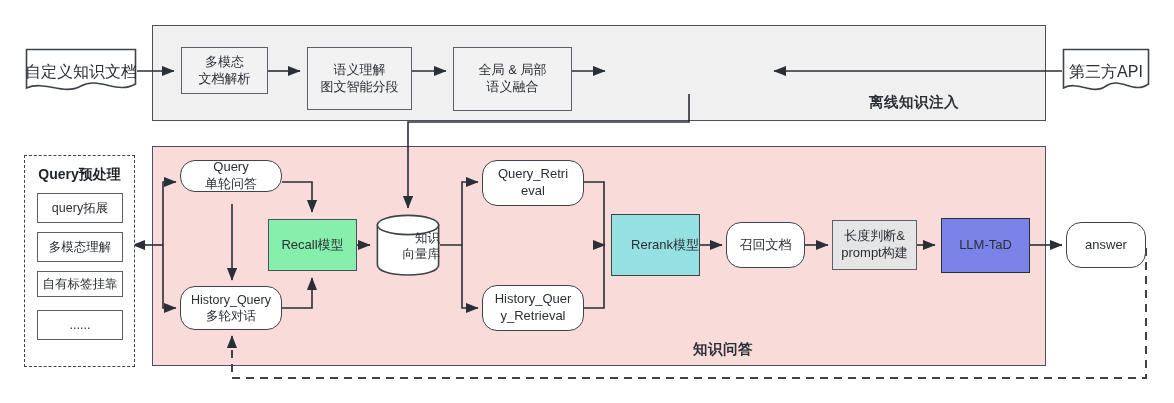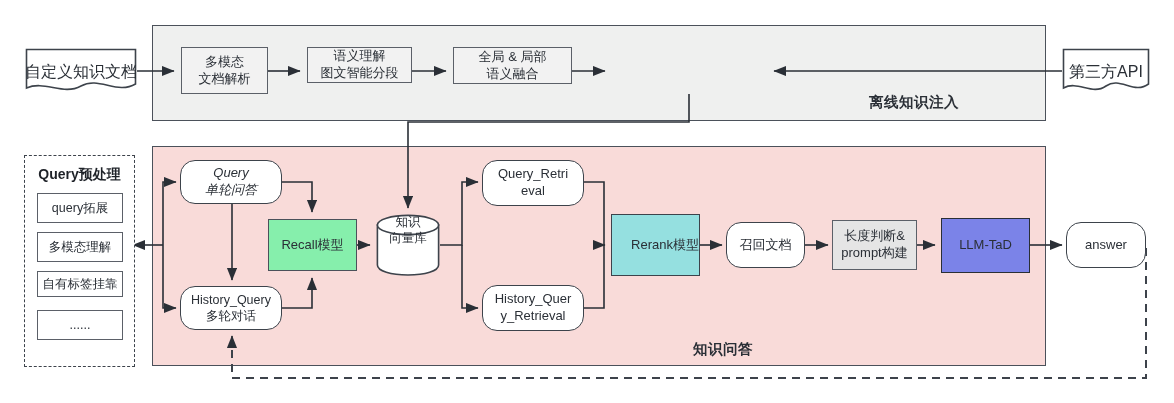--- a/index.html
+++ b/index.html
@@ -95,22 +95,22 @@
     text-align:center;
   }
   .doc-shape svg{position:absolute;left:0;top:0;}
   .cyl{
     position:absolute;
   }
   .cyl svg{position:absolute;left:0;top:0;}
   .cyl span{
     position:absolute;
     left:0;right:0;
-    top:1px;
-    text-align:center;
+    top:17px;
+    text-align:right;
     font-size:12.5px;
     color:#2a2f36;
     line-height:1.25;
     white-space:pre-line;
     z-index:3;
   }
 </style>
 </head>
 <body>
 
@@ -178,26 +178,26 @@
       <path d="M1.5,1.5 H110.5 V36 C92,47 74,28 56,38 C38,48 20,32 1.5,40 Z" fill="#ffffff" stroke="#3d434b" stroke-width="1.6"></path>
     </svg>
     <span style="margin-top:14px;">自定义知识文档</span>
   </div>
 
   <div class="node rect on-gray" style="left:181px;top:47px;width:87px;height:47px;">
     <span>多模态
 文档解析</span>
   </div>
 
-  <div class="node rect on-gray" style="left:307px;top:47px;width:105px;height:36px;">
+  <div class="node rect on-gray" style="left:307px;top:47px;width:105px;height:63px;">
     <span>语义理解
 图文智能分段</span>
   </div>
 
-  <div class="node rect on-gray" style="left:453px;top:47px;width:119px;height:37px;">
+  <div class="node rect on-gray" style="left:453px;top:47px;width:119px;height:64px;">
     <span>全局 &amp; 局部
 语义融合</span>
   </div>
 
 
   <div class="doc-shape" style="left:1062px;top:48px;width:88px;height:46px;">
     <svg width="88" height="46" viewBox="0 0 88 46">
       <path d="M1.5,1.5 H86.5 V36 C72,47 58,28 44,38 C30,48 16,32 1.5,40 Z" fill="#ffffff" stroke="#3d434b" stroke-width="1.6"></path>
     </svg>
     <span style="margin-top:14px;">第三方API</span>
@@ -217,21 +217,21 @@
   <div class="node sidebar-item" style="left:37px;top:232px;width:86px;height:30px;">
     <span>多模态理解</span>
   </div>
   <div class="node sidebar-item" style="left:37px;top:271px;width:86px;height:26px;">
     <span>自有标签挂靠</span>
   </div>
   <div class="node sidebar-item" style="left:37px;top:310px;width:86px;height:30px;">
     <span>......</span>
   </div>
 
-  <div class="node round" style="left:180px;top:160px;width:102px;height:44px;font-style:italic;">
+  <div class="node round" style="left:180px;top:160px;width:102px;height:32px;">
     <span>Query
 单轮问答</span>
   </div>
 
   <div class="node round" style="left:180px;top:286px;width:102px;height:44px;font-size:12.5px;">
     <span>History_Query
 多轮对话</span>
   </div>
 
   <div class="node rect green" style="left:268px;top:219px;width:89px;height:52px;">

